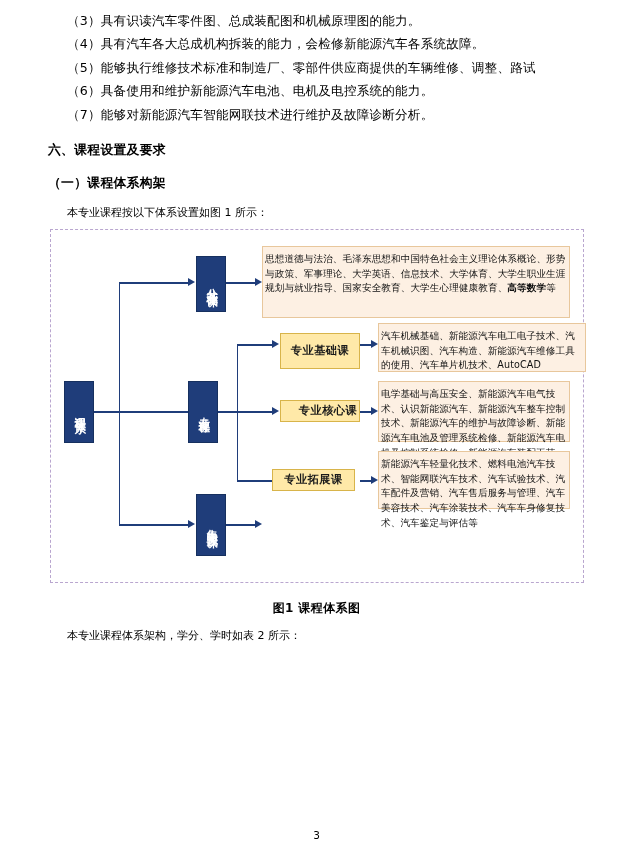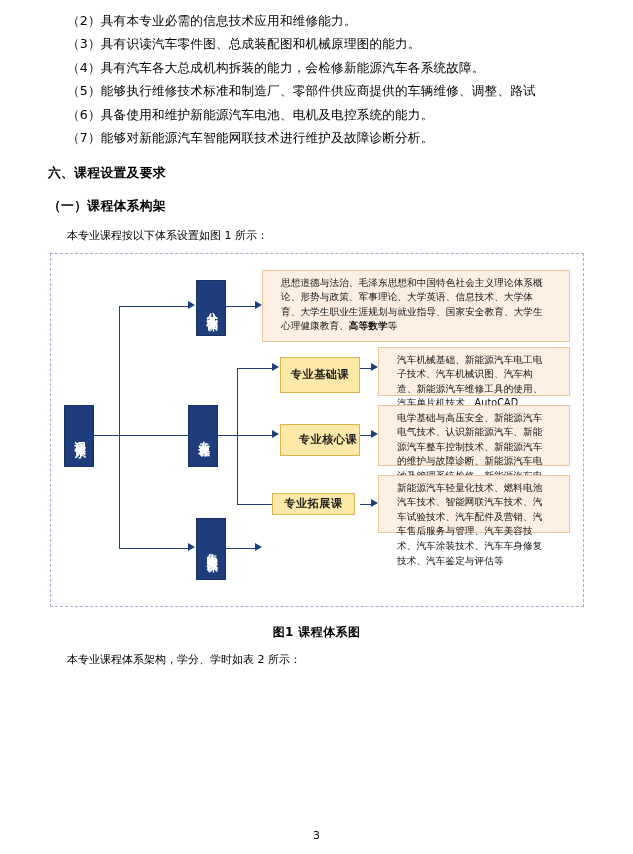--- a/index.html
+++ b/index.html
@@ -101,21 +101,21 @@
     letter-spacing: 0.5px;
   }
   .text-box {
     position: absolute;
     box-sizing: border-box;
     background: #fdf0e3;
     border: 1px solid #e8c79c;
     font-size: 9.6px;
     line-height: 1.52;
     color: #111;
-    padding: 5px 18px;
+    padding: 5px 2px;
     text-align: left;
     letter-spacing: 0.1px;
   }
   .text-box b { font-weight: bold; }
   .conn { position: absolute; background: #1f3d7a; }
   .hline { height: 1.4px; }
   .vline { width: 1.4px; }
   .arrow-r {
     position: absolute;
     width: 0; height: 0;
@@ -138,21 +138,20 @@
     text-align: center;
     font-size: 10.5px;
     color: #000;
   }
 </style>
 </head>
 <body>
 
 <div class="page">
 
-  <p class="para indent">（2）具有本专业必需的信息技术应用和维修能力。</p>
   <p class="para indent">（3）具有识读汽车零件图、总成装配图和机械原理图的能力。</p>
   <p class="para indent">（4）具有汽车各大总成机构拆装的能力，会检修新能源汽车各系统故障。</p>
   <p class="para indent">（5）能够执行维修技术标准和制造厂、零部件供应商提供的车辆维修、调整、路试</p>
   <p class="para indent">（6）具备使用和维护新能源汽车电池、电机及电控系统的能力。</p>
   <p class="para indent">（7）能够对新能源汽车智能网联技术进行维护及故障诊断分析。</p>
 
   <h2 class="heading">六、课程设置及要求</h2>
   <h3 class="subheading">（一）课程体系构架</h3>
 
   <p class="body-line">本专业课程按以下体系设置如图 1 所示：</p>
@@ -176,25 +175,25 @@
     <div class="node blue-node vert" style="left:140px; top:152px; width:30px; height:62px;">专业课程</div>
 
     <div class="conn hline" style="left:170px; top:182px; width:20px;"></div>
     <div class="conn vline" style="left:189px; top:115px; height:137px;"></div>
 
     <div class="conn hline" style="left:189px; top:115px; width:38px;"></div>
     <div class="arrow-r" style="left:224px; top:110.5px;"></div>
     <div class="node yellow-node" style="left:232px; top:104px; width:80px; height:36px;">专业基础课</div>
     <div class="conn hline" style="left:312px; top:115px; width:14px;"></div>
     <div class="arrow-r" style="left:323px; top:110.5px;"></div>
-    <div class="text-box" style="left:330px; top:94px; width:192px; height:49px;">汽车机械基础、新能源汽车电工电子技术、汽车机械识图、汽车构造、新能源汽车维修工具的使用、汽车单片机技术、AutoCAD</div>
+    <div class="text-box" style="left:330px; top:94px; width:208px; height:49px;">汽车机械基础、新能源汽车电工电子技术、汽车机械识图、汽车构造、新能源汽车维修工具的使用、汽车单片机技术、AutoCAD</div>
 
     <div class="conn hline" style="left:189px; top:182px; width:38px;"></div>
     <div class="arrow-r" style="left:224px; top:177.5px;"></div>
-    <div class="node yellow-node" style="left:232px; top:171px; width:80px; height:32px;padding-left:16px;">专业核心课</div>
+    <div class="node yellow-node" style="left:232px; top:171px; width:80px; height:22px;padding-left:16px;">专业核心课</div>
     <div class="conn hline" style="left:312px; top:182px; width:14px;"></div>
     <div class="arrow-r" style="left:323px; top:177.5px;"></div>
     <div class="text-box" style="left:330px; top:152px; width:192px; height:61px;">电学基础与高压安全、新能源汽车电气技术、认识新能源汽车、新能源汽车整车控制技术、新能源汽车的维护与故障诊断、新能源汽车电池及管理系统检修、新能源汽车电机及控制系统检修、新能源汽车装配工艺</div>
 
     <div class="conn hline" style="left:189px; top:251px; width:38px;"></div>
     <div class="arrow-r" style="left:224px; top:246.5px;"></div>
     <div class="node yellow-node" style="left:224px; top:240px; width:83px; height:22px;">专业拓展课</div>
     <div class="conn hline" style="left:312px; top:251px; width:14px;"></div>
     <div class="arrow-r" style="left:323px; top:246.5px;"></div>
     <div class="text-box" style="left:330px; top:222px; width:192px; height:58px;">新能源汽车轻量化技术、燃料电池汽车技术、智能网联汽车技术、汽车试验技术、汽车配件及营销、汽车售后服务与管理、汽车美容技术、汽车涂装技术、汽车车身修复技术、汽车鉴定与评估等</div>

